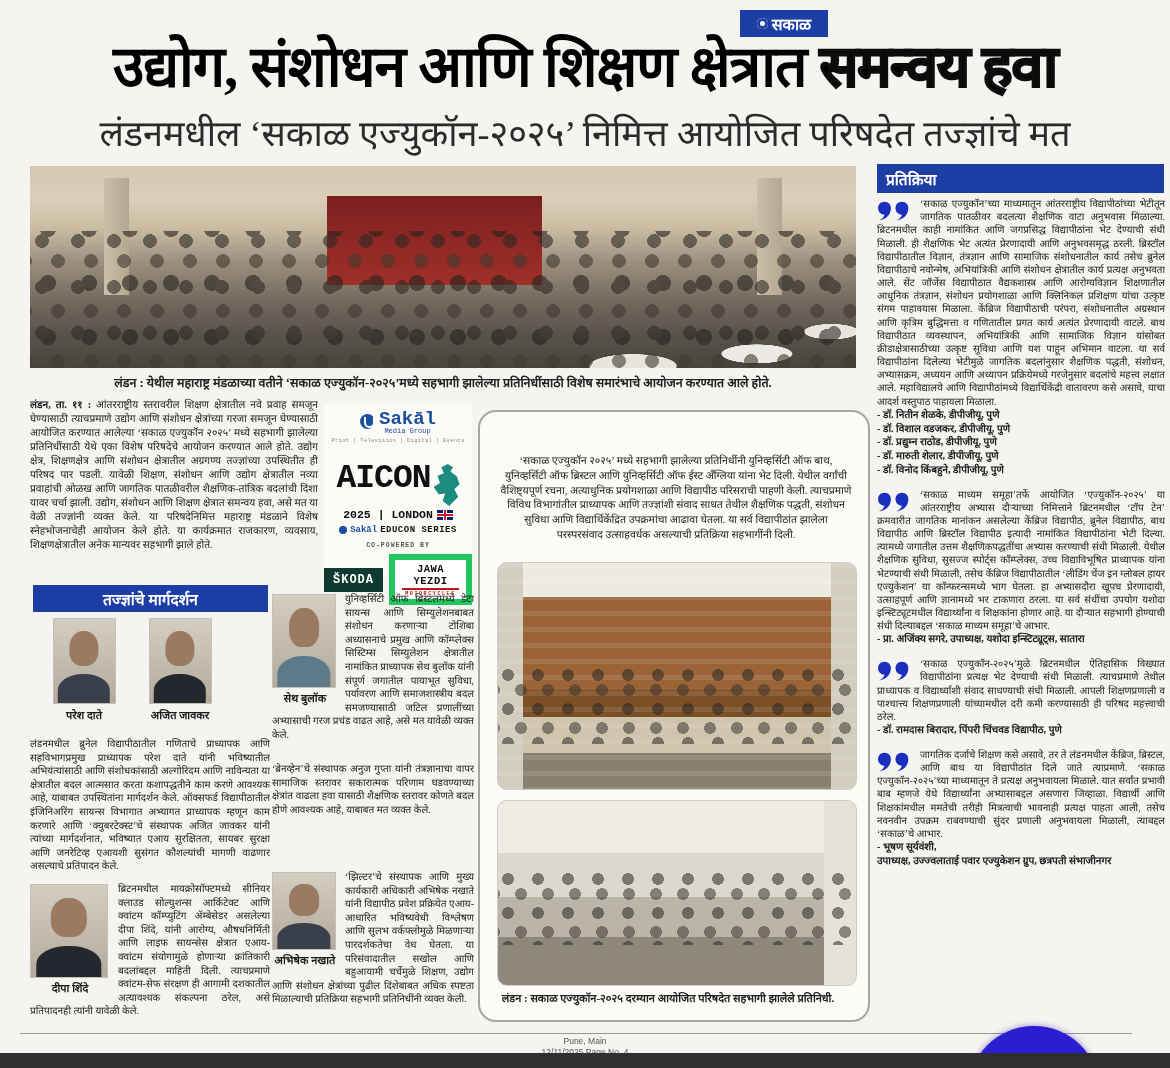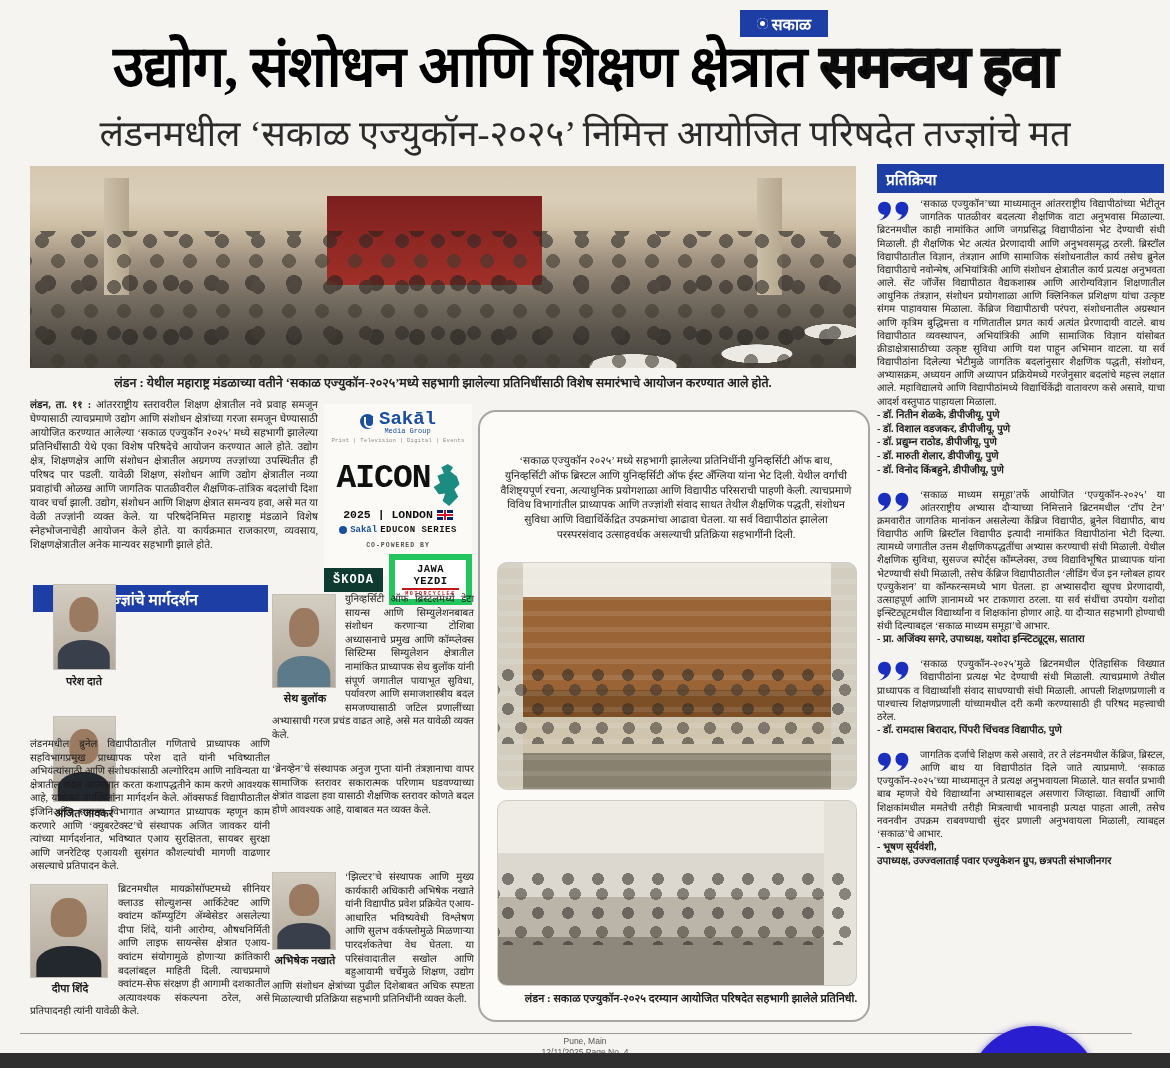--- a/index.html
+++ b/index.html
@@ -79,21 +79,21 @@
 
   
   .portrait{background:linear-gradient(180deg,#d4cdc2 0%,#b3aa9c 100%);position:relative;overflow:hidden;border:1px solid #c4c0b8;box-sizing:border-box;}
   .portrait::before{content:"";position:absolute;left:50%;top:14%;transform:translateX(-50%);
       width:48%;height:42%;border-radius:46% 46% 40% 40%;background:#9a7b62;}
   .portrait::after{content:"";position:absolute;left:50%;bottom:-6%;transform:translateX(-50%);
       width:86%;height:40%;border-radius:48% 48% 0 0;background:#39404c;}
   .portrait.dark::after{background:#23272e;}
   .portrait.teal::after{background:#5d7a8a;}
   .pname{font-size:11px;font-weight:bold;text-align:center;margin-top:3px;}
-  .guide-pics{left:44px;top:584px;width:210px;display:flex;gap:28px;flex-direction:column;}
+  .guide-pics{left:44px;top:618px;width:210px;display:flex;gap:16px;}
   .guide-pics .portrait{width:63px;height:86px;}
   .guide-pics .cell{width:80px;text-align:center;}
 
   .guide-para{left:30px;top:737px;width:240px;height:142px;overflow:hidden;font-size:10px;line-height:1.36;text-align:justify;}
   .deepa-block{left:30px;top:882px;width:240px;height:148px;overflow:hidden;font-size:10px;line-height:1.36;text-align:justify;}
   .float-box{float:left;width:80px;margin:2px 8px 2px 0;text-align:center;}
   .float-box .portrait{width:78px;height:94px;}
   .col2{left:272px;top:590px;width:202px;font-size:10px;line-height:1.36;text-align:justify;}
   .col2 .blk{position:absolute;left:0;width:202px;overflow:hidden;}
   .col2 .float-box{width:66px;margin-right:7px;}
@@ -112,21 +112,21 @@
       linear-gradient(180deg,#edeae1 0 15%,#9a6436 15% 56%,#7d4f27 56% 68%,#cfc4ae 68% 84%,#89816f 84%);}
   .vphoto2{top:388px;height:184px;
     background:
       linear-gradient(270deg,#e5e2da 0 9%,rgba(0,0,0,0) 9%),
       linear-gradient(180deg,#efece5 0 28%,#ddd8cf 28% 52%,#bab4a9 52% 74%,#8d877c 74%);}
   .dots{position:absolute;left:0;width:100%;opacity:.55;
     background-image:
       radial-gradient(circle 6px at 10px 8px,#2c2824 98%,rgba(0,0,0,0)),
       radial-gradient(circle 6px at 10px 8px,#3d372f 98%,rgba(0,0,0,0));
     background-size:30px 34px,27px 38px;background-position:0 0,13px 15px;}
-  .visits-caption{position:absolute;left:25px;top:578px;width:372px;text-align:center;font-size:11px;font-weight:bold;color:#222;}
+  .visits-caption{position:absolute;left:2px;top:578px;width:372px;text-align:center;font-size:11px;font-weight:bold;color:#222;}
 
   
   .reactions{left:877px;top:197px;width:288px;height:836px;overflow:hidden;font-size:9.9px;line-height:1.33;}
   .quote{margin-bottom:11px;text-align:justify;}
   .qmark{float:left;width:37px;height:22px;margin:3px 6px 0 0;}
   .qmark svg{width:100%;height:100%;fill:#1b2fbf;}
   .attr{font-weight:bold;text-align:left;font-size:10.2px;line-height:1.35;}
 
   
   .footer{left:0;top:1036px;width:1170px;text-align:center;font-size:8.5px;color:#555;

